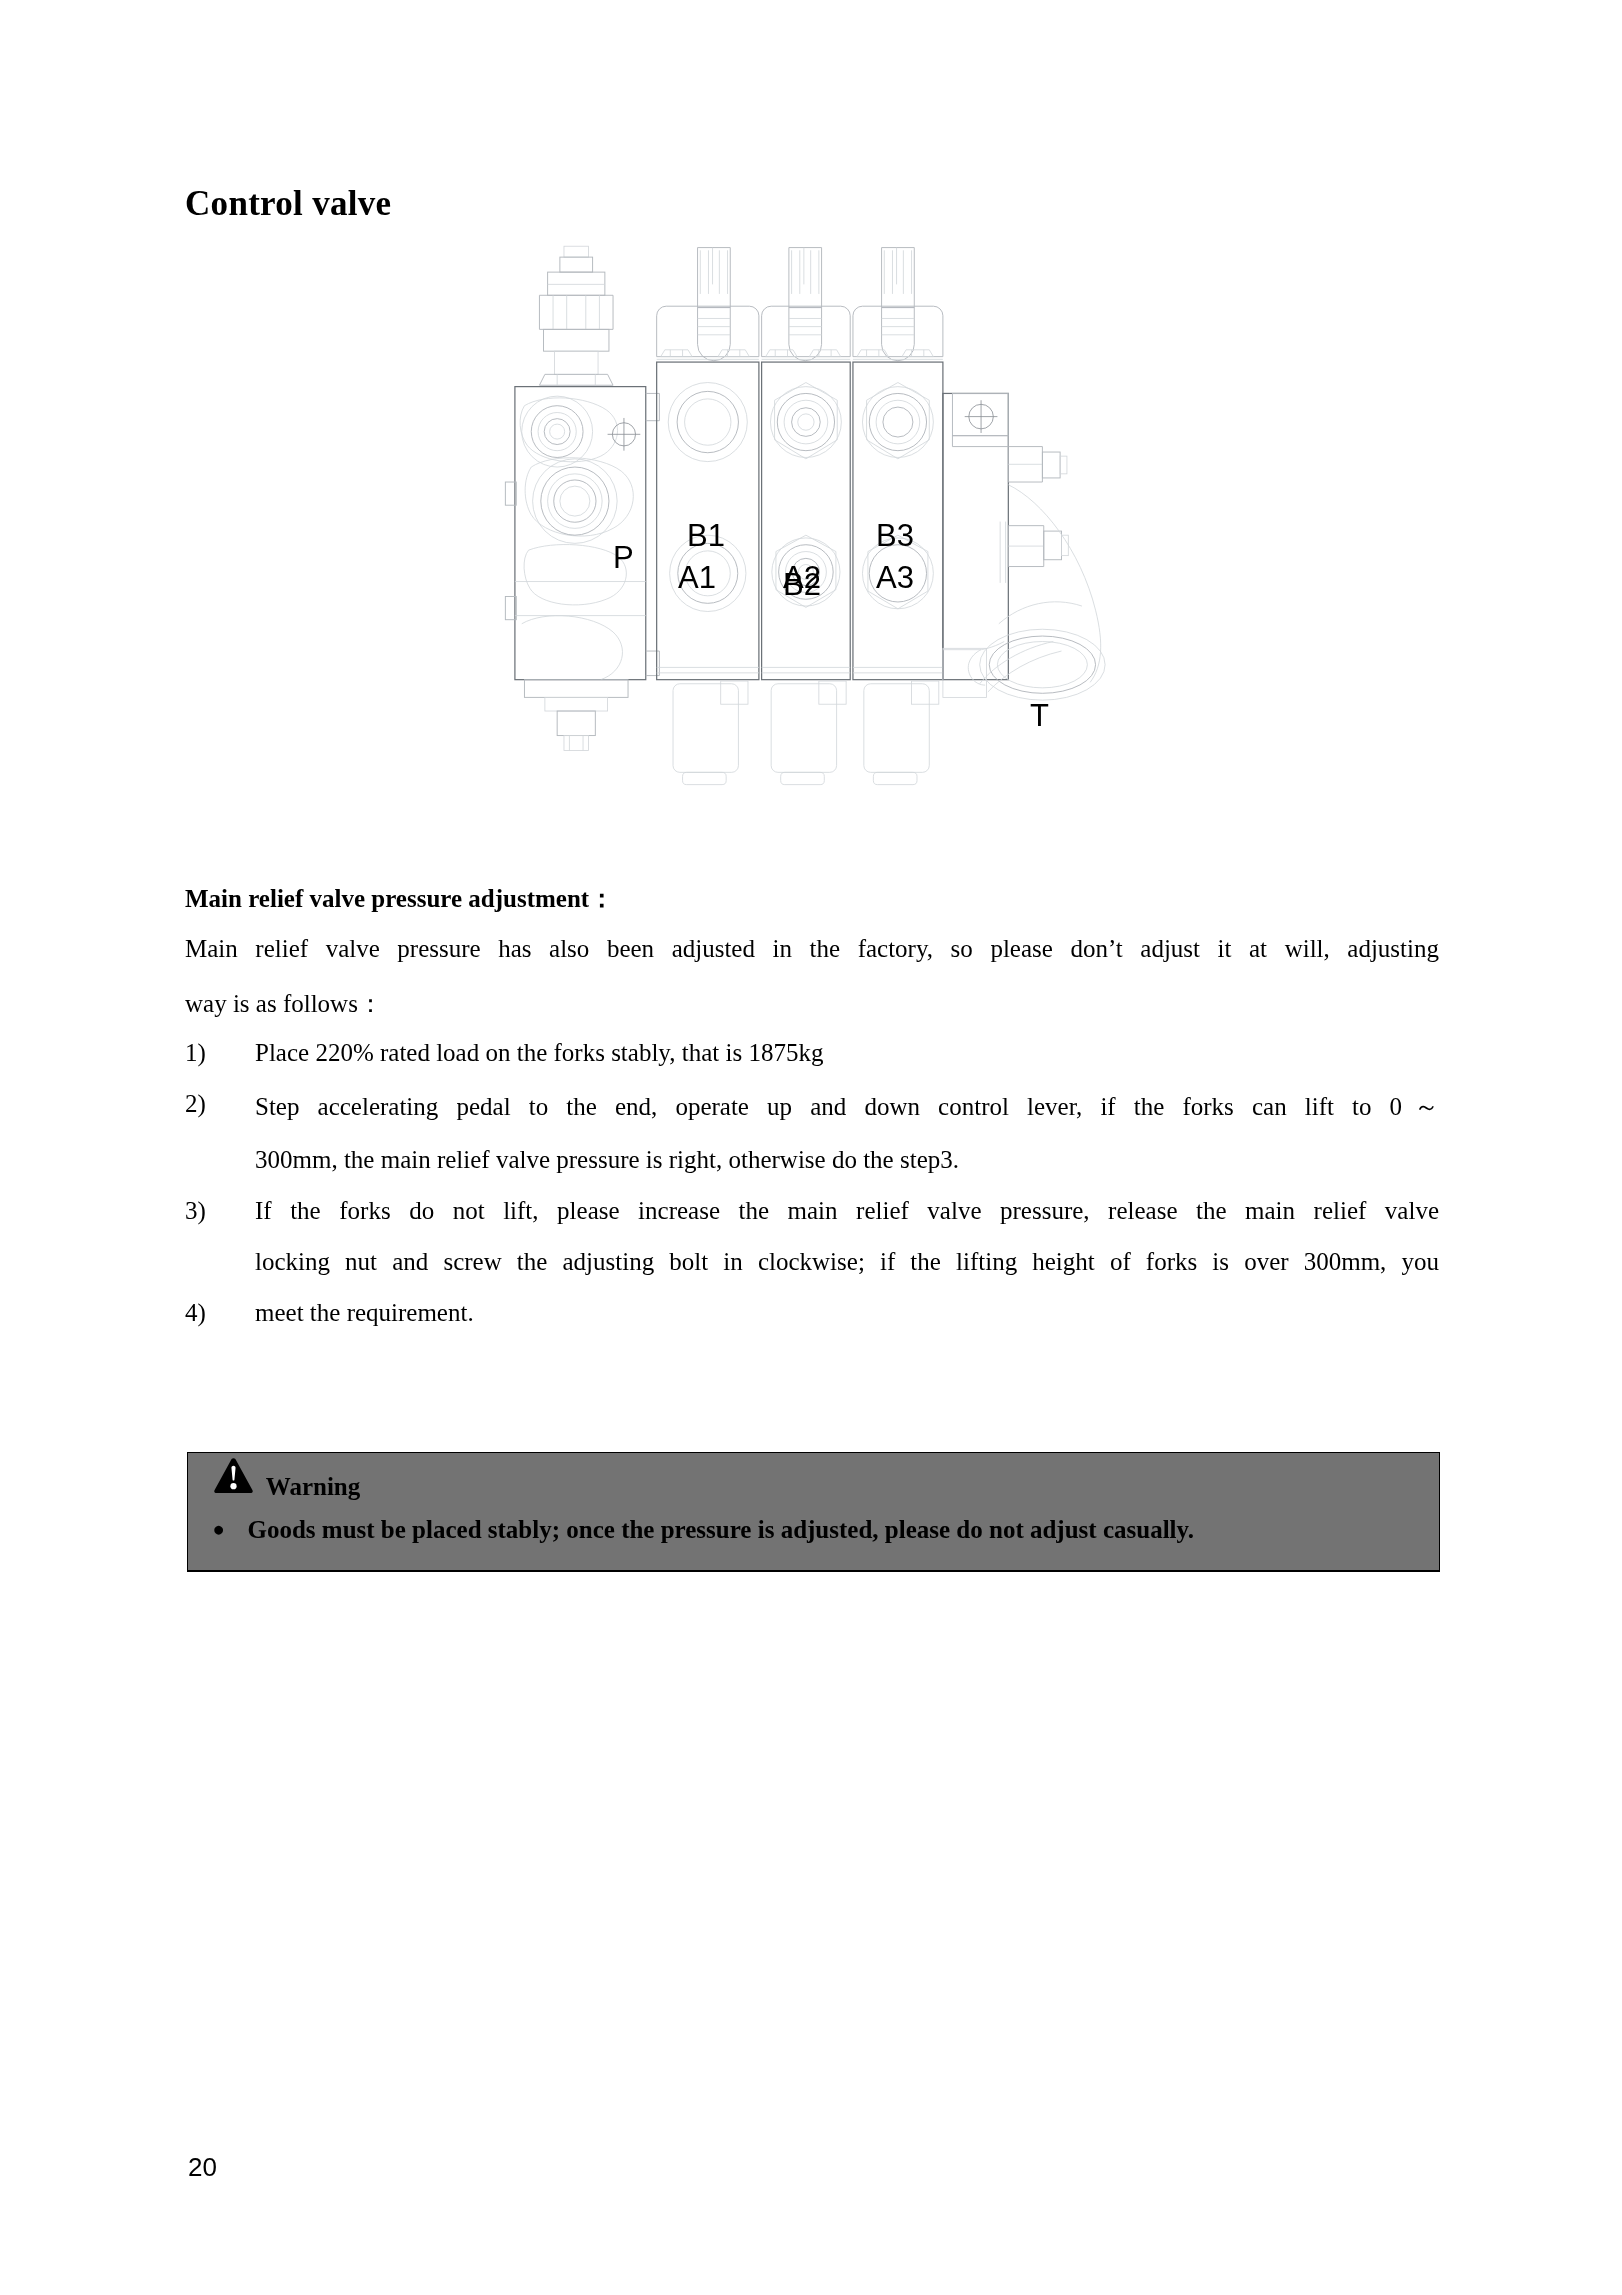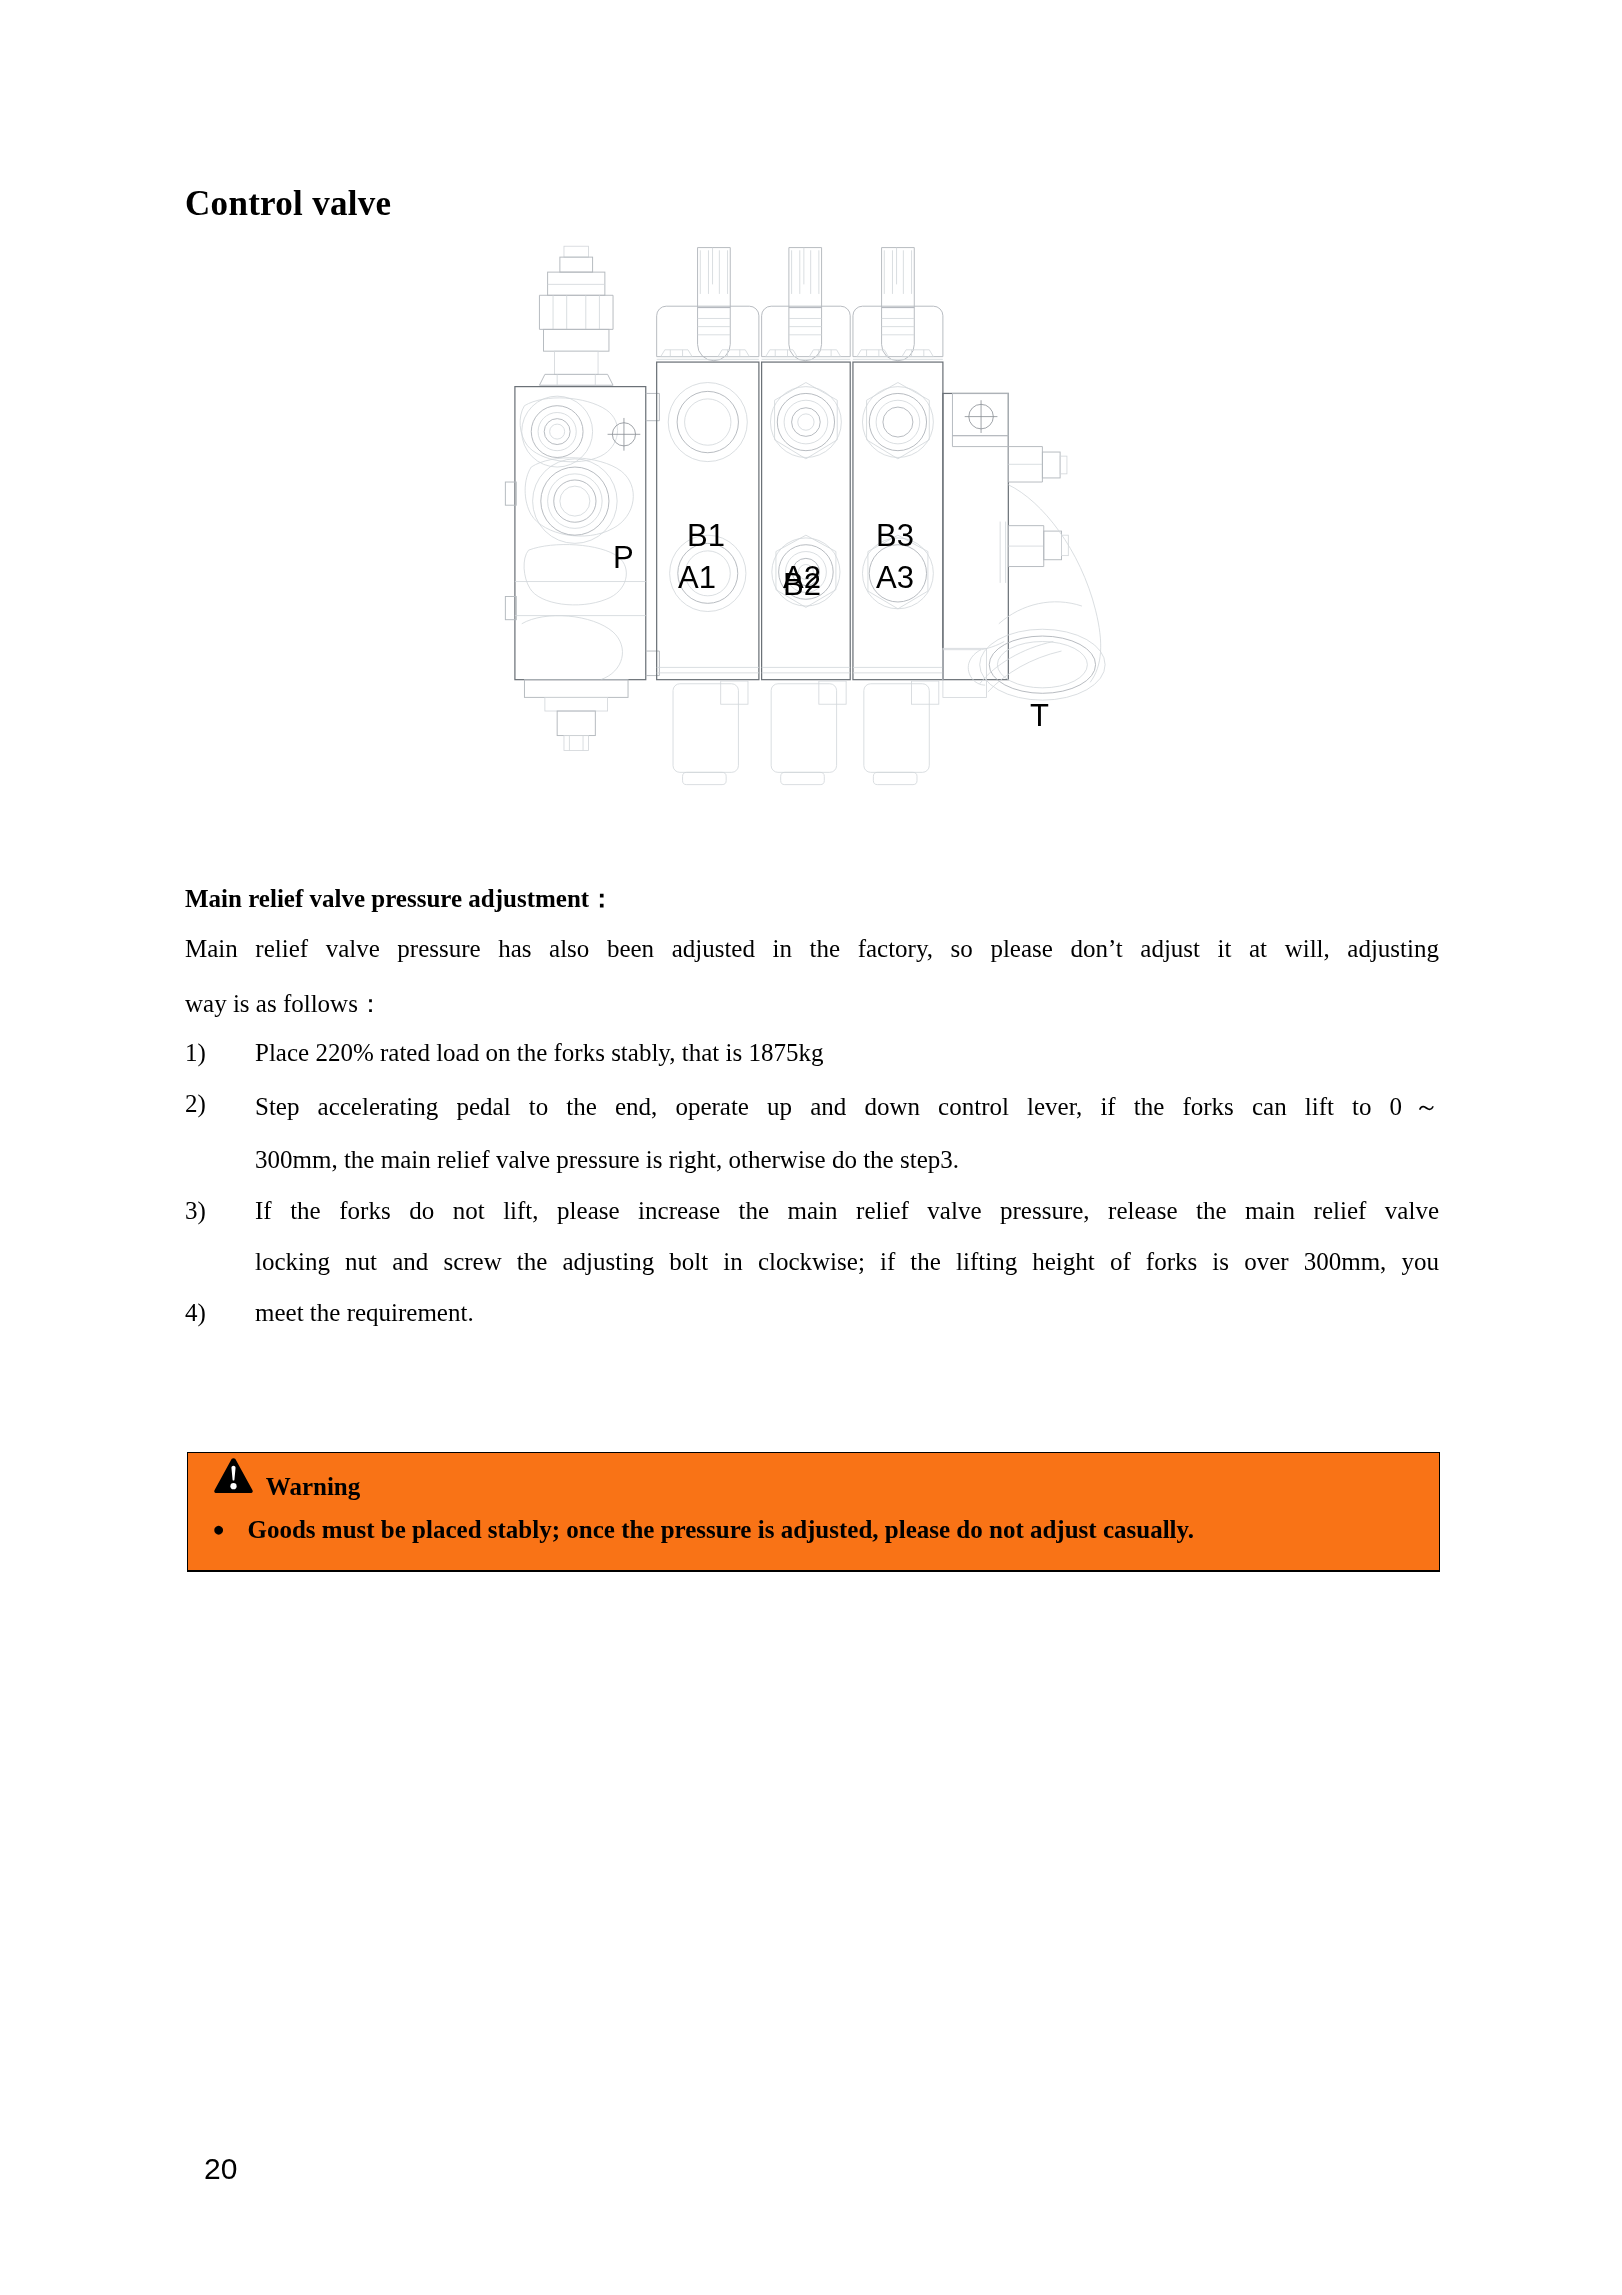--- a/index.html
+++ b/index.html
@@ -119,21 +119,21 @@
   
   .warning-box {
     position: absolute;
     left: 187px;
     top: 1452px;
     width: 1253px;
     height: 120px;
     border: 1.4px solid #000;
     border-bottom-width: 2.7px;
     box-sizing: border-box;
-    background: #f97316;
+    background: #737373;
   }
   .warn-head {
     position: absolute;
     left: 24.5px;
     top: 4.1px;
     display: flex;
     align-items: center;
     gap: 12.3px;
   }
   .warn-tri { display: block; }
@@ -164,23 +164,22 @@
     line-height: 31px;
     white-space: nowrap;
   }
 
   
   .page-num {
     position: absolute;
     left: 188px;
     top: 2154px;
     font-family: "Liberation Sans", "DejaVu Sans", sans-serif;
-    font-size: 30px;
+    font-size: 26px;
     line-height: 1;
-    margin-left: 16px;
   }
 </style>
 </head>
 <body>
 
 <div class="page">
 
   <div class="doc-title">Control valve</div>
 
   <div class="figure-wrap">

